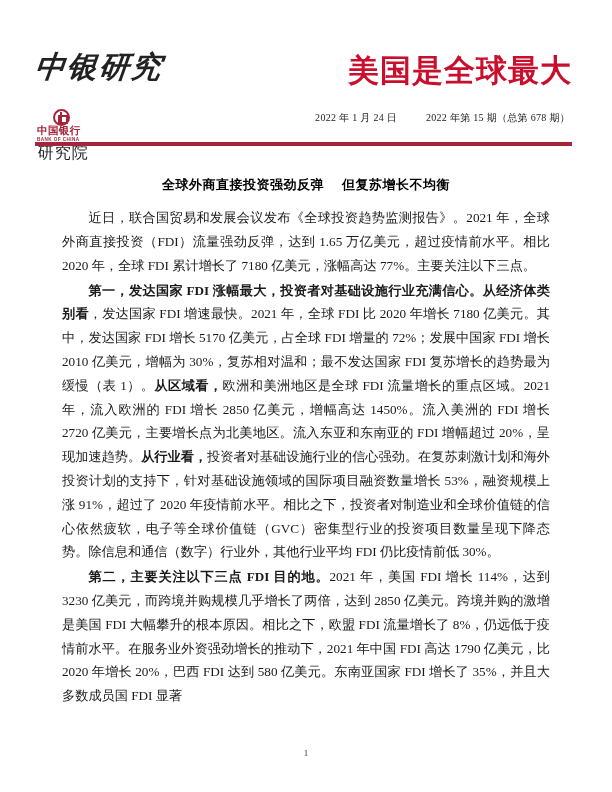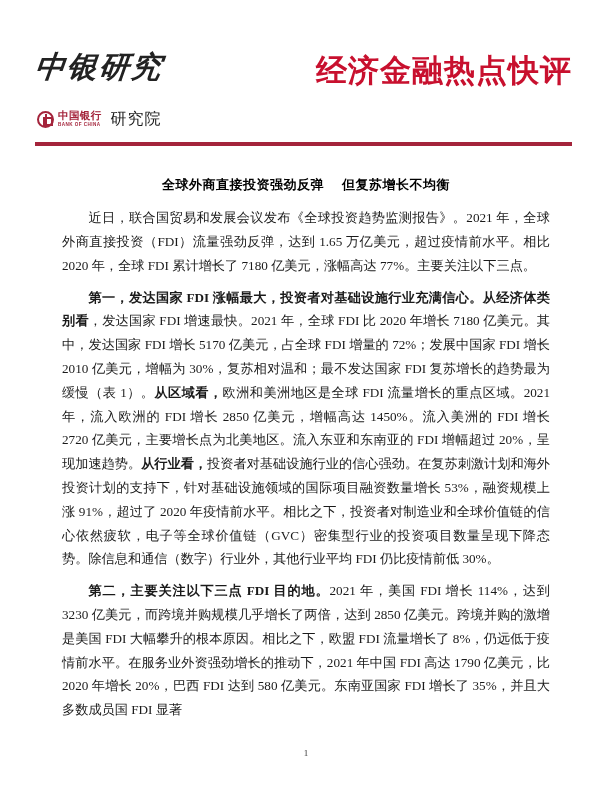--- a/index.html
+++ b/index.html
@@ -51,20 +51,21 @@
     transform: skewX(-6deg);
   }
 
   .boc-row {
     position: absolute;
     left: 2px;
     top: 57px;
     display: flex;
     align-items: center;
     white-space: nowrap;
+    flex-direction: column;
   }
 
   .boc-emblem {
     width: 17px;
     height: 17px;
     border-radius: 50%;
     border: 2px solid #a4243b;
     position: relative;
     box-sizing: border-box;
     flex: 0 0 auto;
@@ -177,21 +178,21 @@
     line-height: 23.8px;
     color: #1a1a1a;
     text-align: justify;
     text-justify: inter-ideograph;
     margin: 0;
   }
   .body-text p {
     margin: 0;
     text-indent: 2em;
   }
-  .body-text p + p { margin-top: 8px; }
+  .body-text p + p { margin-top: 1px; }
 
   .b { font-weight: bold; }
 
   .page-number {
     position: absolute;
     left: 0;
     right: 0;
     top: 748px;
     text-align: center;
     font-size: 9px;
@@ -211,22 +212,26 @@
       <div class="boc-row">
         <span class="boc-emblem"></span>
         <span class="boc-names">
           <span class="boc-cn">中国银行</span>
           <span class="boc-en">BANK OF CHINA</span>
         </span>
         <span class="institute-label">研究院</span>
       </div>
     </div>
 
-    <div class="pub-title">经济金融热点快评</div>
-
+    <div class="pub-title">美国是全球最大</div>
+
+    <div class="pub-meta">
+      <span class="meta-date">2022 年 1 月 24 日</span>
+      <span class="meta-issue">2022 年第 15 期（总第 678 期）</span>
+    </div>
 
   </div>
 
   <div class="rule"></div>
 
   <div class="article">
     <h1 class="article-title">
       <span>全球外商直接投资强劲反弹</span><span class="title-gap"></span><span>但复苏增长不均衡</span>
     </h1>
 

